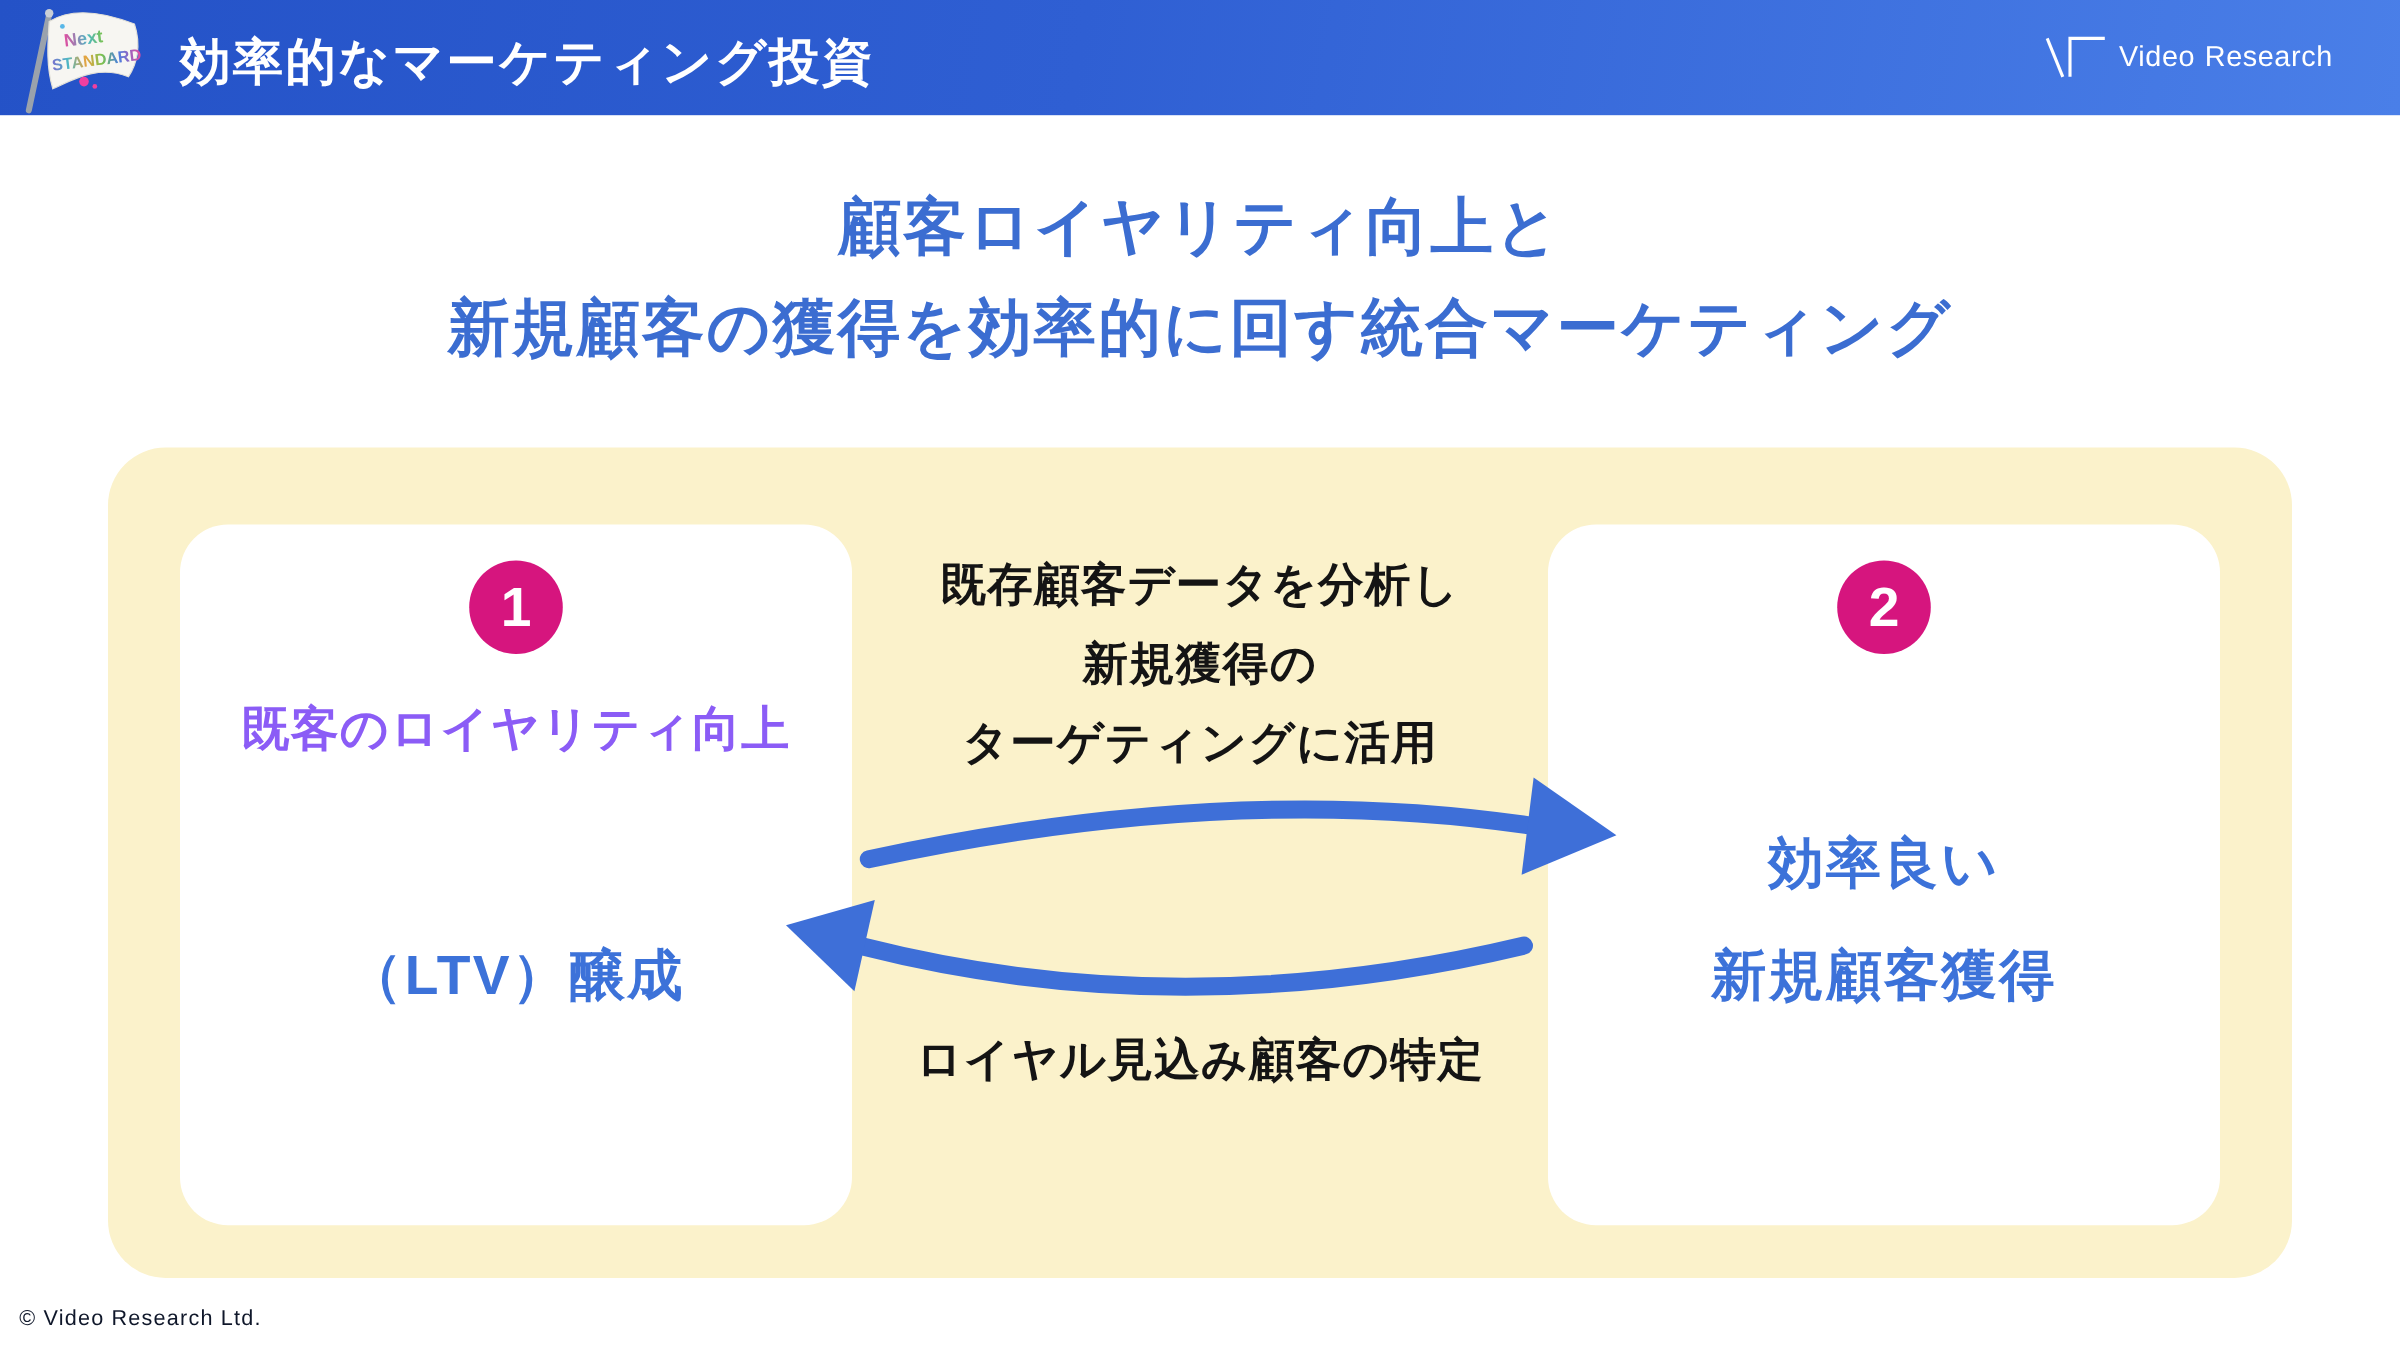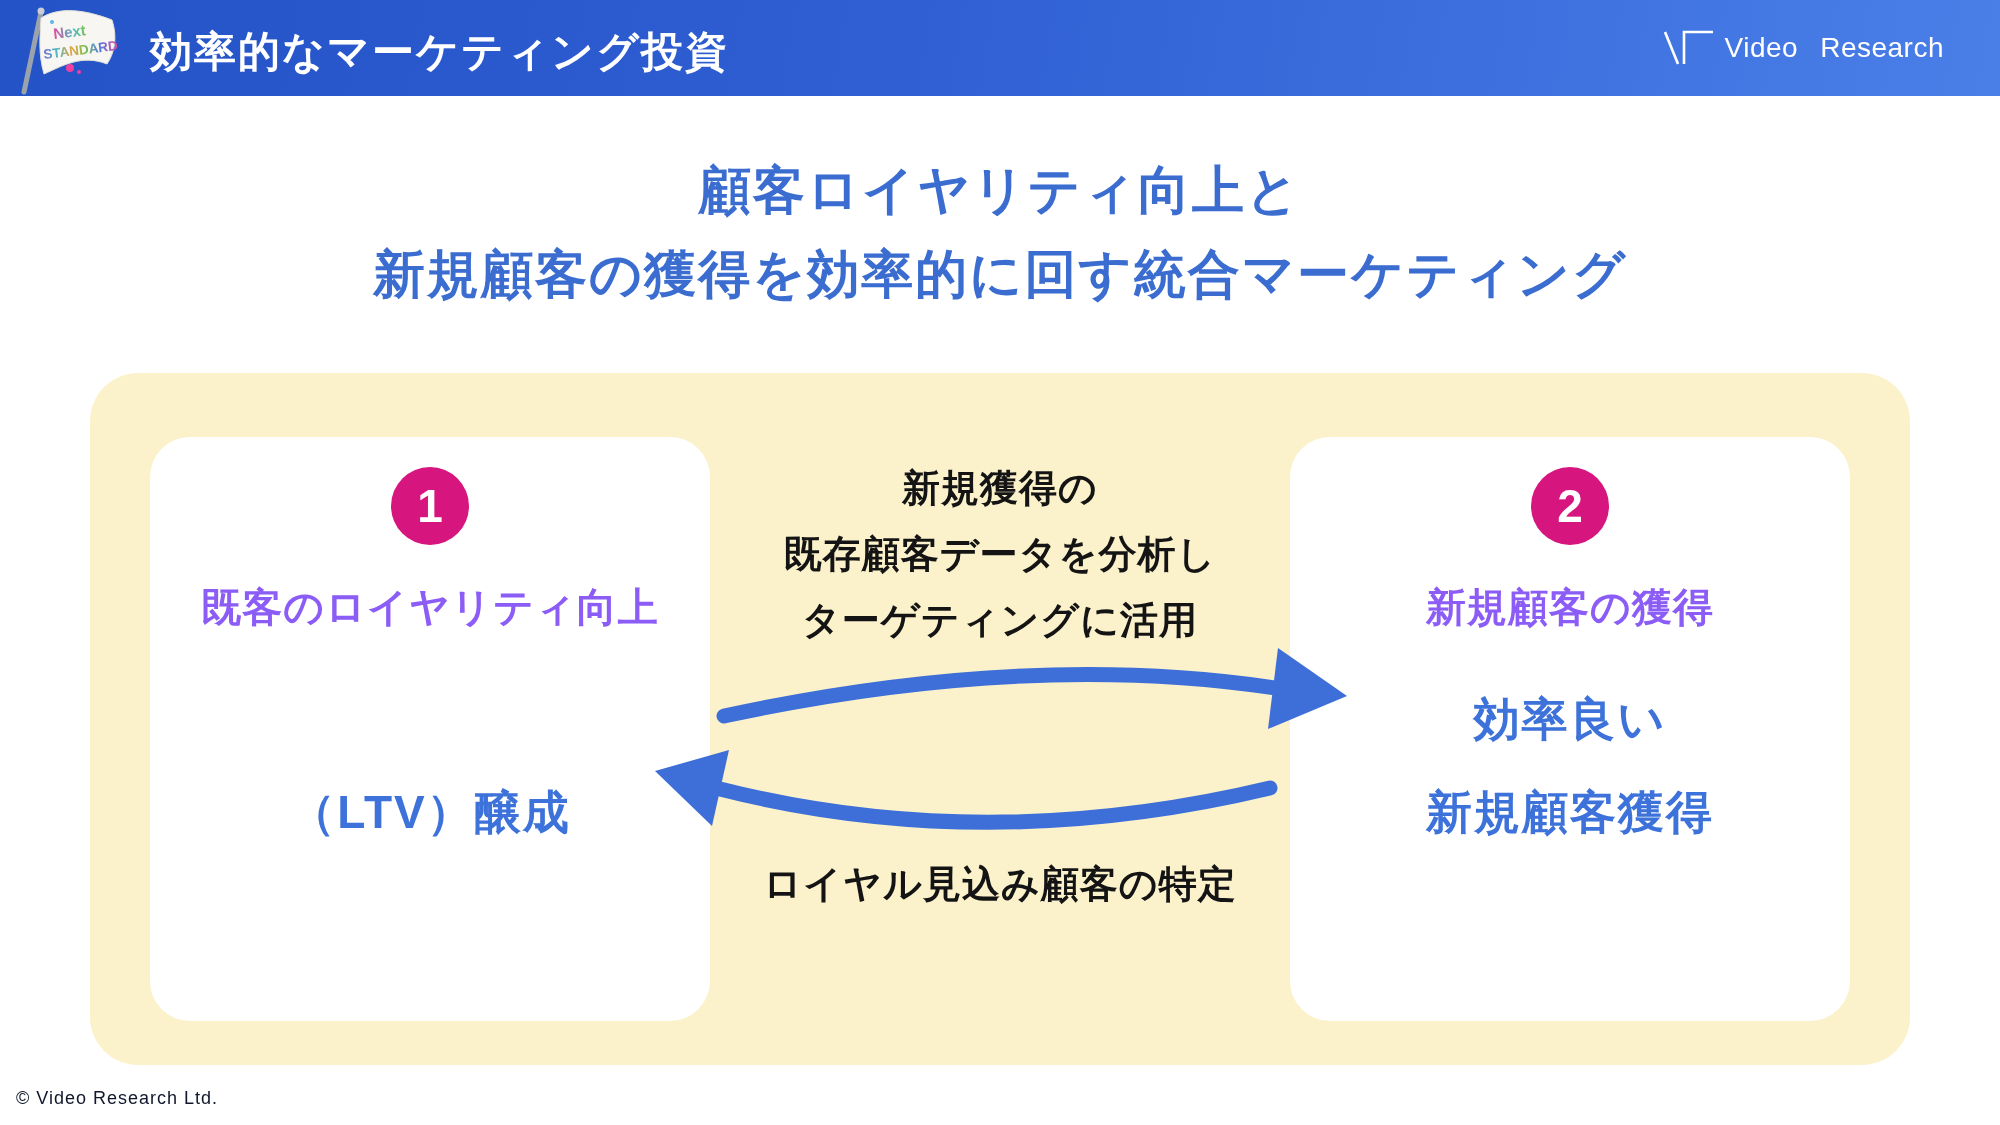--- a/index.html
+++ b/index.html
@@ -19,21 +19,21 @@
   .flag-wrap { position: absolute; left: 8px; top: 2px; width: 118px; height: 94px; }
   .topbar-title {
     position: absolute; left: 150px; top: 0; height: 104px;
     display: flex; align-items: center;
     color: #ffffff; font-size: 42px; font-weight: bold; letter-spacing: 2px;
   }
   .brand {
     position: absolute; right: 56px; top: 0; height: 96px;
     display: flex; align-items: center; gap: 10px; color: #ffffff;
   }
-  .brand-words { font-size: 28px; font-weight: 500; letter-spacing: 0.5px; display: flex; gap: 22px; }
+  .brand-words { font-size: 24px; font-weight: 500; letter-spacing: 0.5px; display: flex; gap: 8px; }
 
   
   .main-title {
     position: absolute; left: 0; top: 148px; width: 2000px;
     text-align: center; color: #3B6DD1; font-size: 52px; font-weight: bold;
     line-height: 84px; letter-spacing: 2px;
   }
 
   
   .panel {
@@ -152,28 +152,27 @@
         <span>1</span>
       </div>
       <div class="card-heading">既客のロイヤリティ向上</div>
       <div class="card-line2">（LTV）醸成</div>
     </div>
 
     <div class="card card-right">
       <div class="badge">
         <span>2</span>
       </div>
-      <div class="card-heading">新規顧客の獲得</div>
       <div class="card-line1">効率良い</div>
       <div class="card-line2">新規顧客獲得</div>
     </div>
 
     <div class="flow-text flow-top">
+      <div>既存顧客データを分析し</div>
       <div>新規獲得の</div>
-      <div>既存顧客データを分析し</div>
       <div>ターゲティングに活用</div>
     </div>
 
     <div class="flow-text flow-bottom">
       <div>ロイヤル見込み顧客の特定</div>
     </div>
   </section>
 
   <svg class="arrows" viewBox="0 0 2000 1125">
 

